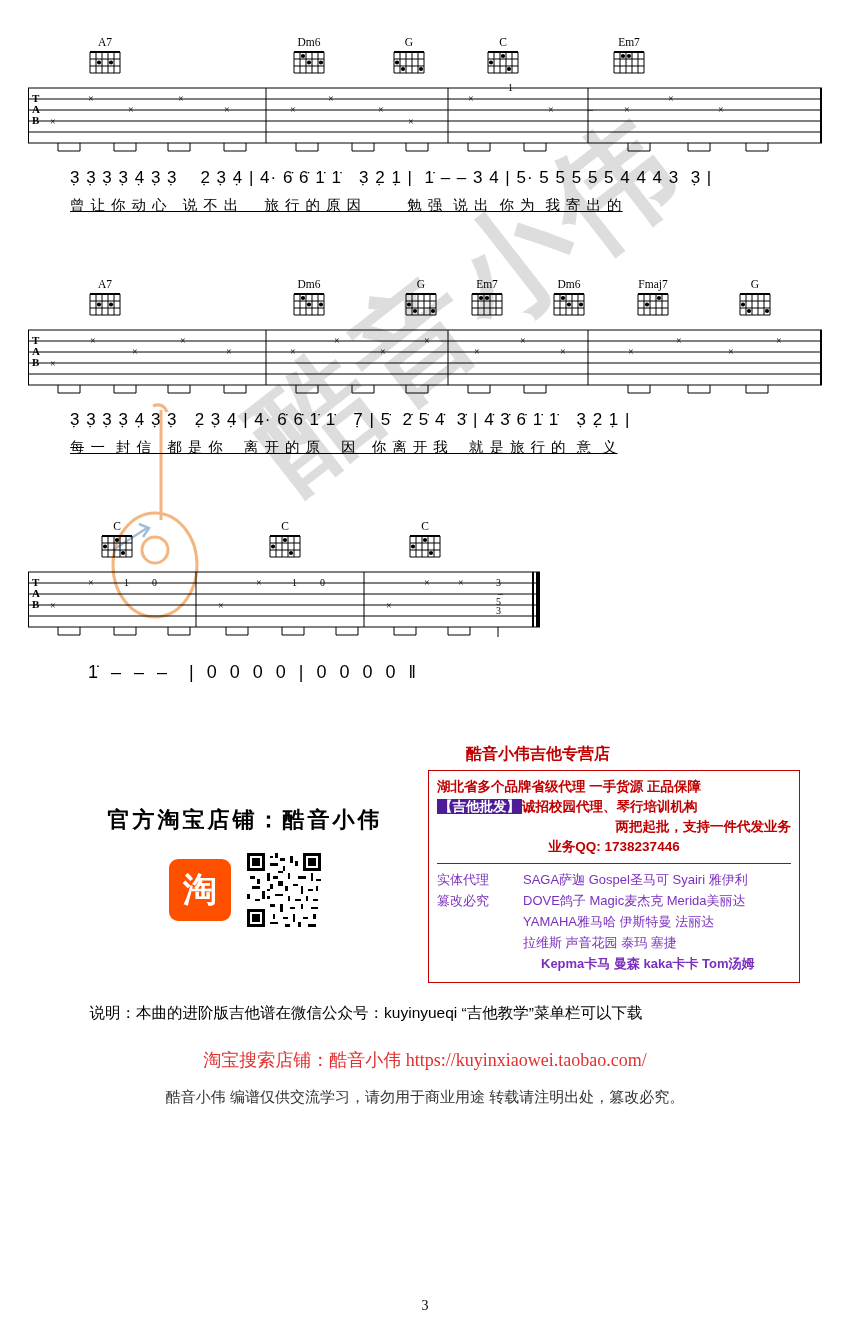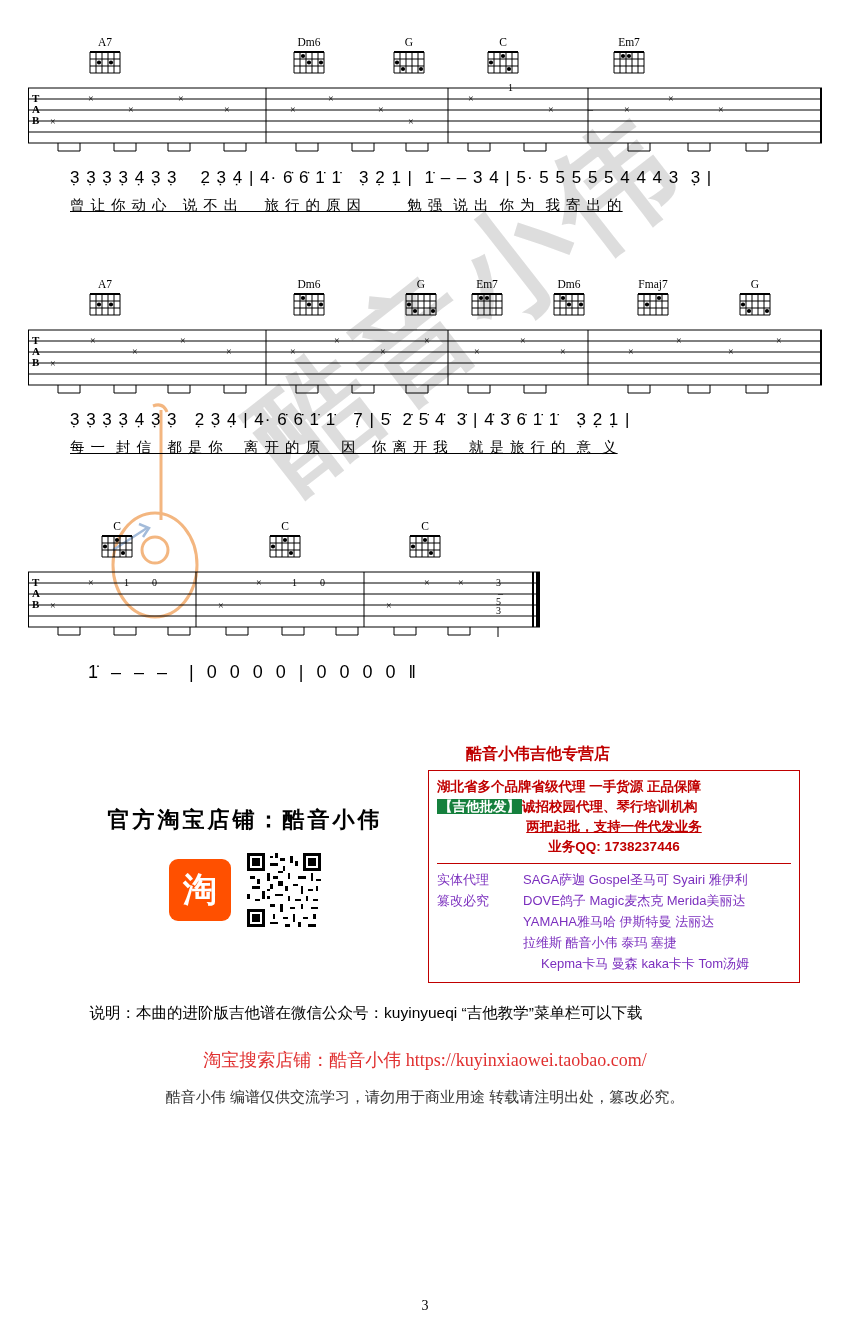--- a/index.html
+++ b/index.html
@@ -68,21 +68,21 @@
     font-family:"Liberation Serif",serif;
   }
   .qr{width:74px;height:74px;}
 
   .infobox{
     position:absolute;left:428px;top:770px;width:372px;
     border:1.5px solid #c00000;box-sizing:border-box;padding:6px 8px 8px 8px;
     font-family:"Liberation Sans",sans-serif;
   }
   .infobox .red{color:#c00000;font-size:13.5px;line-height:20px;font-weight:bold;}
-  .infobox .red .tag{background:#15803d;color:#fff;padding:0 2px;}
+  .infobox .red .tag{background:#4c1d95;color:#fff;padding:0 2px;}
   .hr{border-top:1px solid #c00000;margin:6px 0 5px;}
   .infobox .purple{color:#7b2fbe;font-size:13px;line-height:21px;}
   .brands{display:flex;}
   .brands .col1{width:86px;flex:none;}
   .brands .col2{flex:1;}
 
   .note1{
     position:absolute;left:0;top:1003px;width:732px;text-align:center;
     font-size:15.5px;font-family:"Liberation Sans",sans-serif;color:#000;
   }
@@ -683,34 +683,34 @@
         </g>
       </svg>
     </div>
   </div>
 
   <div class="infobox">
     <div class="red">湖北省多个品牌省级代理 一手货源 正品保障</div>
     <div class="red">
       <span class="tag">【吉他批发】</span><span>诚招校园代理、琴行培训机构</span>
     </div>
-    <div class="red" style="text-align:center;text-decoration:underline;">两把起批，支持一件代发业务</div>
+    <div class="red" style="text-align:right;">两把起批，支持一件代发业务</div>
     <div class="red" style="text-align:center;">业务QQ: 1738237446</div>
     <div class="hr"></div>
     <div class="brands purple">
       <div class="col1">
         <div>实体代理</div>
         <div>篡改必究</div>
       </div>
       <div class="col2">
         <div>SAGA萨迦    Gospel圣马可  Syairi 雅伊利</div>
         <div>DOVE鸽子    Magic麦杰克   Merida美丽达</div>
         <div>YAMAHA雅马哈    伊斯特曼    法丽达</div>
-        <div>拉维斯      酷音小伟      泰玛     塞捷</div>
-        <div style="padding-left:18px;">Kepma卡马   曼森   kaka卡卡   Tom汤姆</div>
+        <div>拉维斯      声音花园      泰玛     塞捷</div>
+        <div style="padding-left:18px;font-weight:bold;">Kepma卡马   曼森   kaka卡卡   Tom汤姆</div>
       </div>
     </div>
   </div>
 
   <div class="note1">说明：本曲的进阶版吉他谱在微信公众号：kuyinyueqi  “吉他教学”菜单栏可以下载</div>
   <div class="note2">淘宝搜索店铺：酷音小伟 https://kuyinxiaowei.taobao.com/</div>
   <div class="note3">
     <span>酷音小伟 编谱仅供交流学习，请勿用于商业用途 转载请注明出处，篡改必究。</span>
   </div>
 

